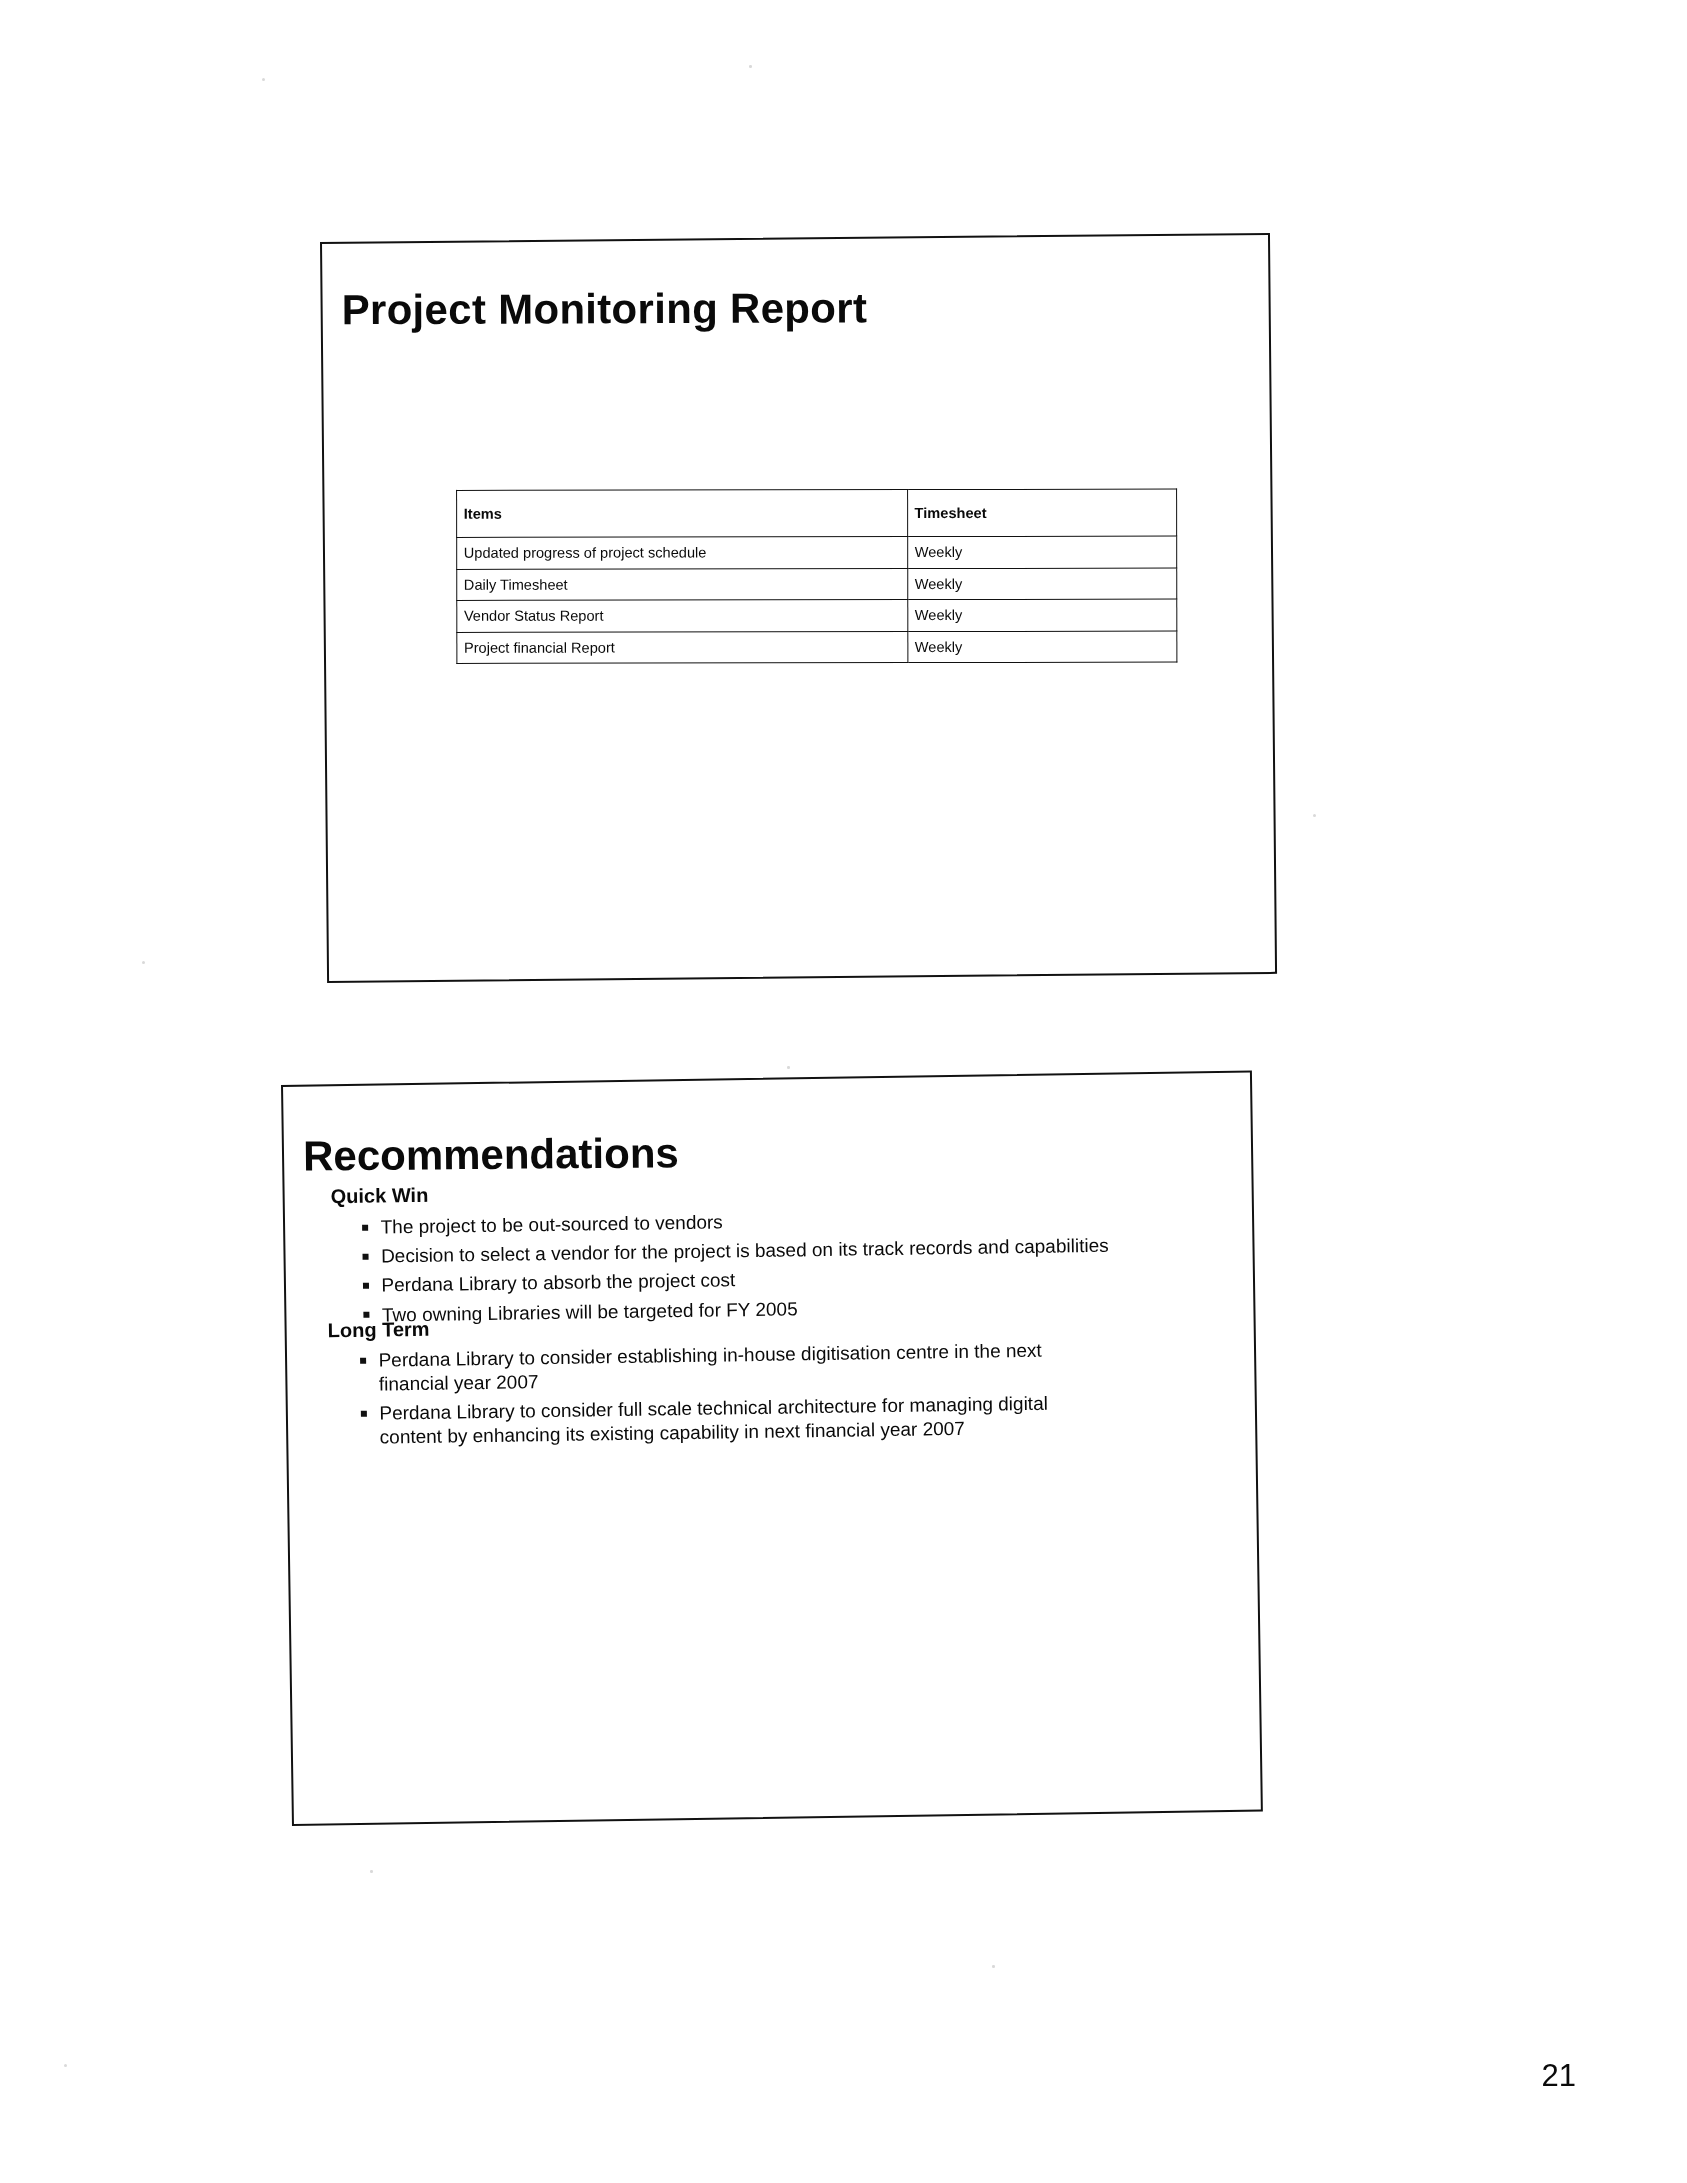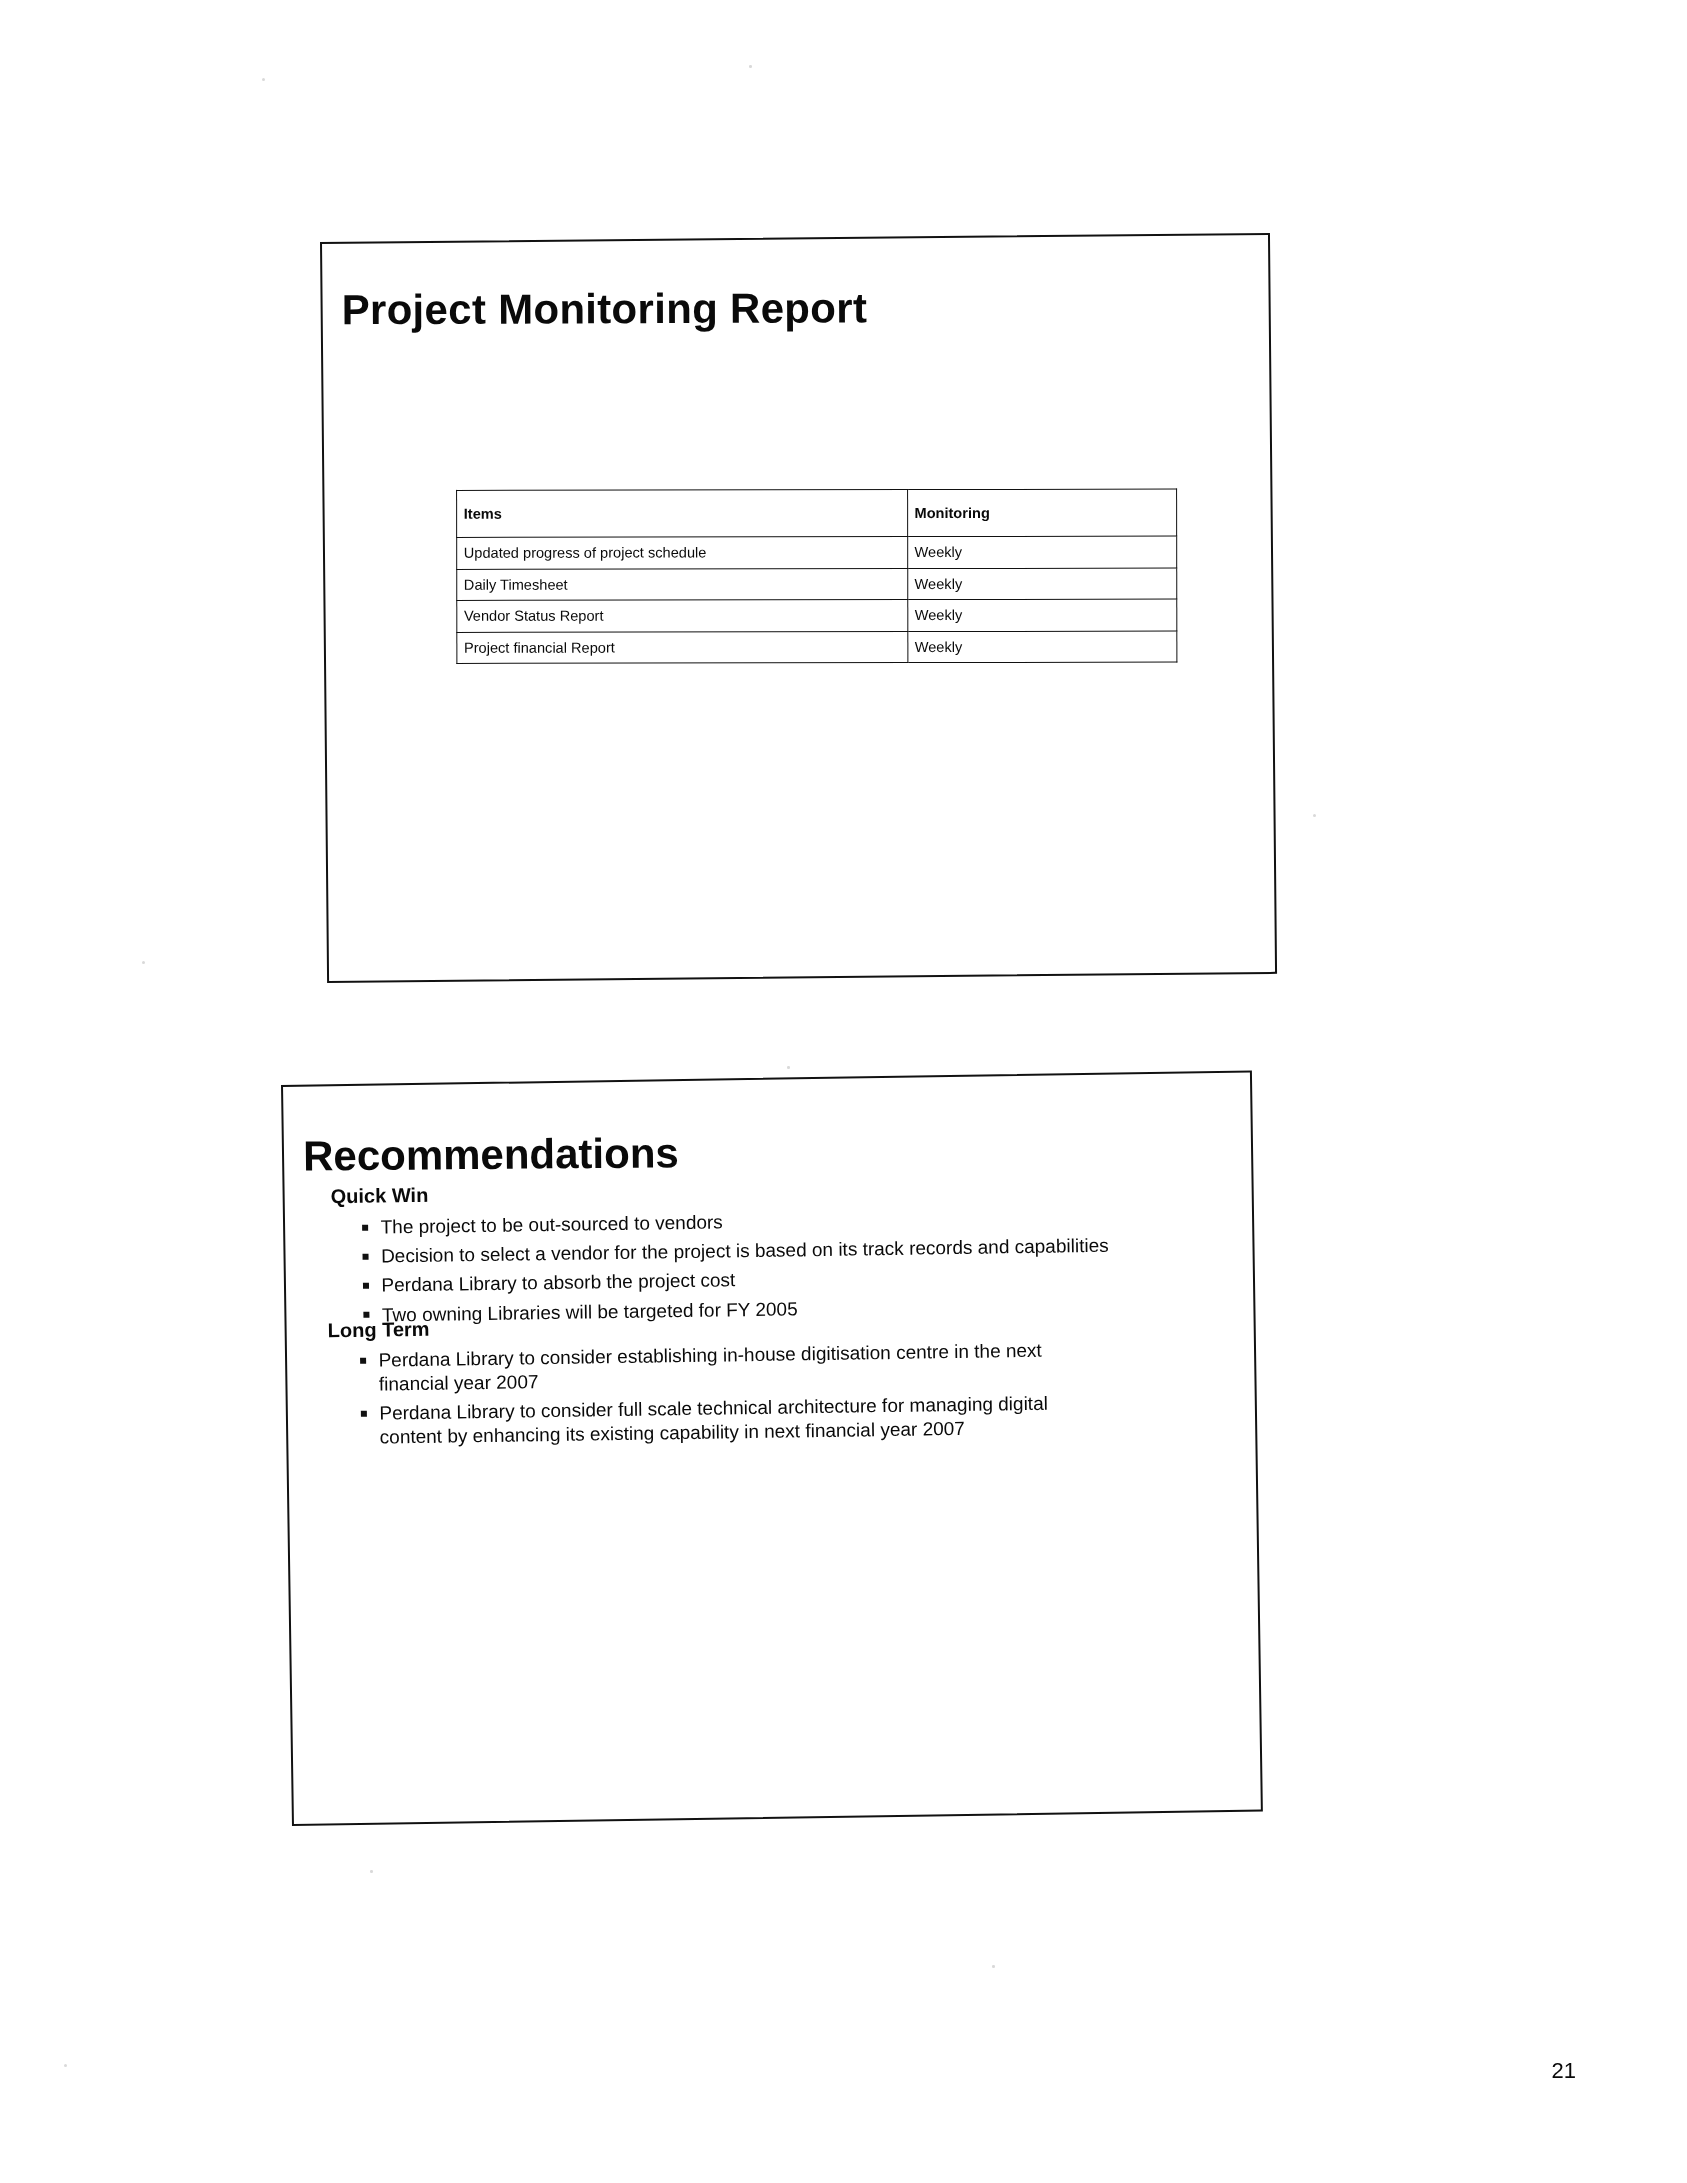--- a/index.html
+++ b/index.html
@@ -126,22 +126,22 @@
 
   #qw-head { left: 46px;  top: 99px; }
   #qw-list { left: 73px; top: 130px; width: 754px; }
   #lt-head { left: 41px;  top: 233px; }
   #lt-list { left: 69px; top: 263px; width: 754px; }
 
   
   #page-number {
     position: absolute;
     right: 111px;
-    bottom: 99px;
-    font-size: 22px;
+    bottom: 89px;
+    font-size: 31px;
   }
 </style>
 </head>
 <body>
 
 <div class="speck" style="left:262px;top:78px;width:3.3px;height:3.3px;"></div>
 <div class="speck" style="left:749px;top:65px;width:2.6px;height:2.6px;"></div>
 <div class="speck" style="left:1313px;top:814px;width:3.3px;height:3.3px;"></div>
 <div class="speck" style="left:142px;top:961px;width:3.3px;height:3.3px;"></div>
 <div class="speck" style="left:787px;top:1066px;width:2.6px;height:2.6px;"></div>
@@ -149,21 +149,21 @@
 <div class="speck" style="left:370px;top:1870px;width:2.6px;height:2.6px;"></div>
 <div class="speck" style="left:64px;top:2064px;width:3.3px;height:3.3px;"></div>
 
 <section id="slide-one">
   <h1 class="title">Project Monitoring Report</h1>
 
   <table class="mon-table">
     <thead>
       <tr>
         <th class="col-item">Items</th>
-        <th class="col-sub">Monitoring</th>
+        <th class="col-sub">Timesheet</th>
       </tr>
     </thead>
     <tbody>
       <tr>
         <td>Updated progress of project schedule</td>
         <td>Weekly</td>
       </tr>
       <tr>
         <td>Daily Timesheet</td>
         <td>Weekly</td>

